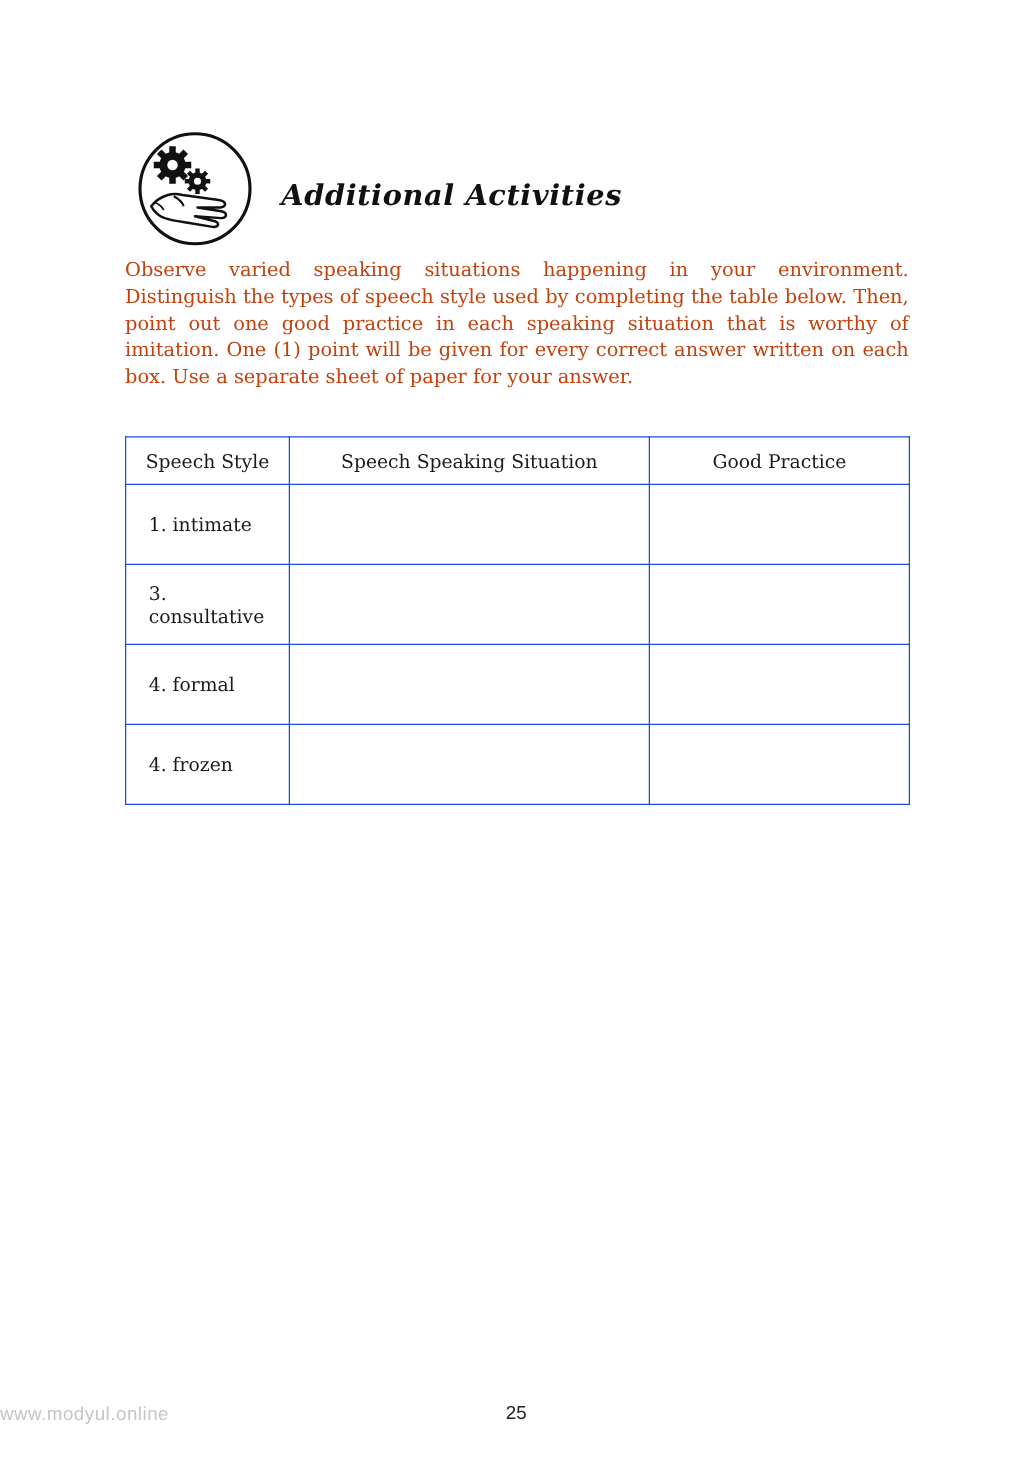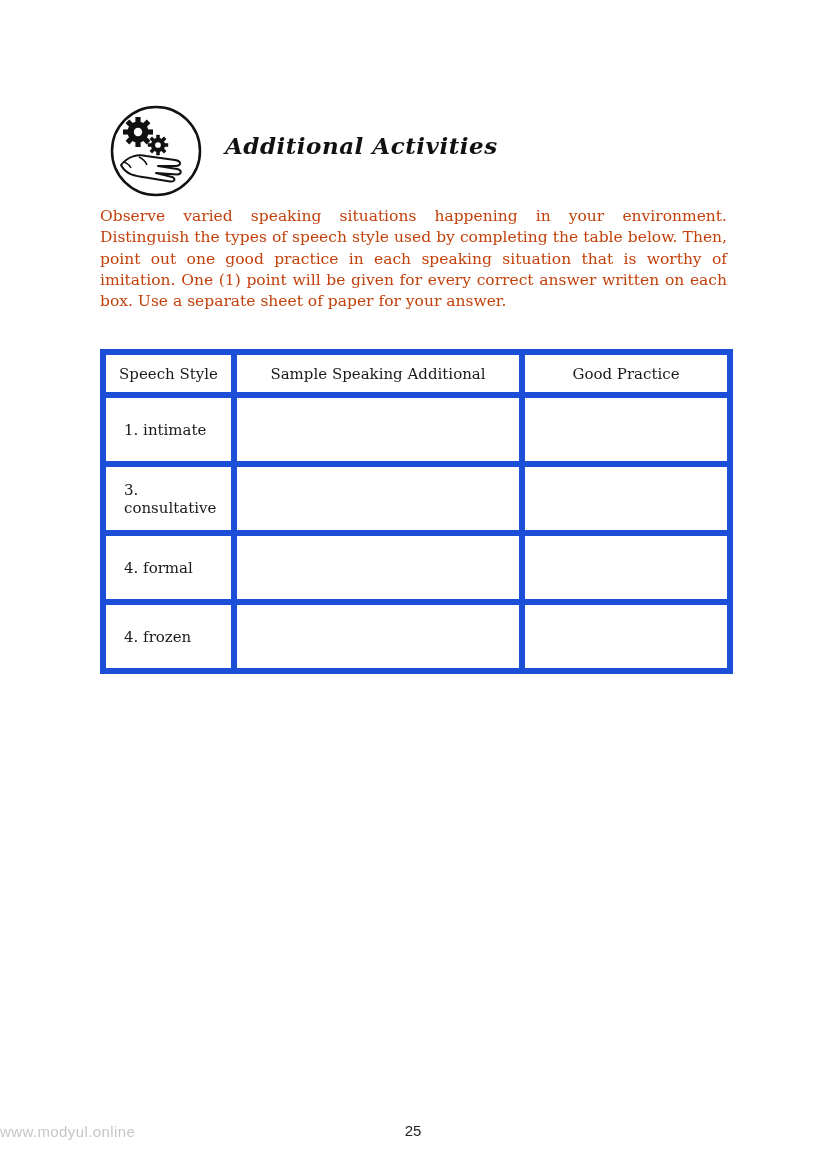--- a/index.html
+++ b/index.html
@@ -19,21 +19,21 @@
   .icon-wrap {
     position: absolute;
     left: 108px;
     top: 103px;
     width: 96px;
     height: 96px;
   }
   .page-title {
     position: absolute;
     left: 225px;
-    top: 132px;
+    top: 143px;
     font-family: "DejaVu Serif", serif;
     font-size: 23px;
     font-weight: bold;
     font-style: italic;
     letter-spacing: 0.5px;
     color: #111111;
   }
   .instructions {
     position: absolute;
     left: 100px;
@@ -52,21 +52,21 @@
   table.worksheet-table {
     border-collapse: collapse;
     table-layout: fixed;
     width: 627px;
     font-family: "DejaVu Serif", serif;
     font-size: 15px;
     color: #1a1a1a;
   }
   table.worksheet-table th,
   table.worksheet-table td {
-    border: 6px solid #1d4ed8;
+    border: 1px solid #1d4ed8;
     background: #ffffff;
   }
   table.worksheet-table th {
     height: 35px;
     font-weight: normal;
     text-align: center;
     vertical-align: middle;
   }
   table.worksheet-table td {
     height: 61px;
@@ -142,21 +142,21 @@
   <div class="table-wrap">
     <table class="worksheet-table">
       <colgroup>
         <col class="col-style">
         <col class="col-situation">
         <col class="col-practice">
       </colgroup>
       <thead>
         <tr>
           <th>Speech Style</th>
-          <th>Sample Speaking Additional</th>
+          <th>Speech Speaking Situation</th>
           <th>Good Practice</th>
         </tr>
       </thead>
       <tbody>
         <tr>
           <td>1. intimate</td>
           <td></td>
           <td></td>
         </tr>
         <tr>

